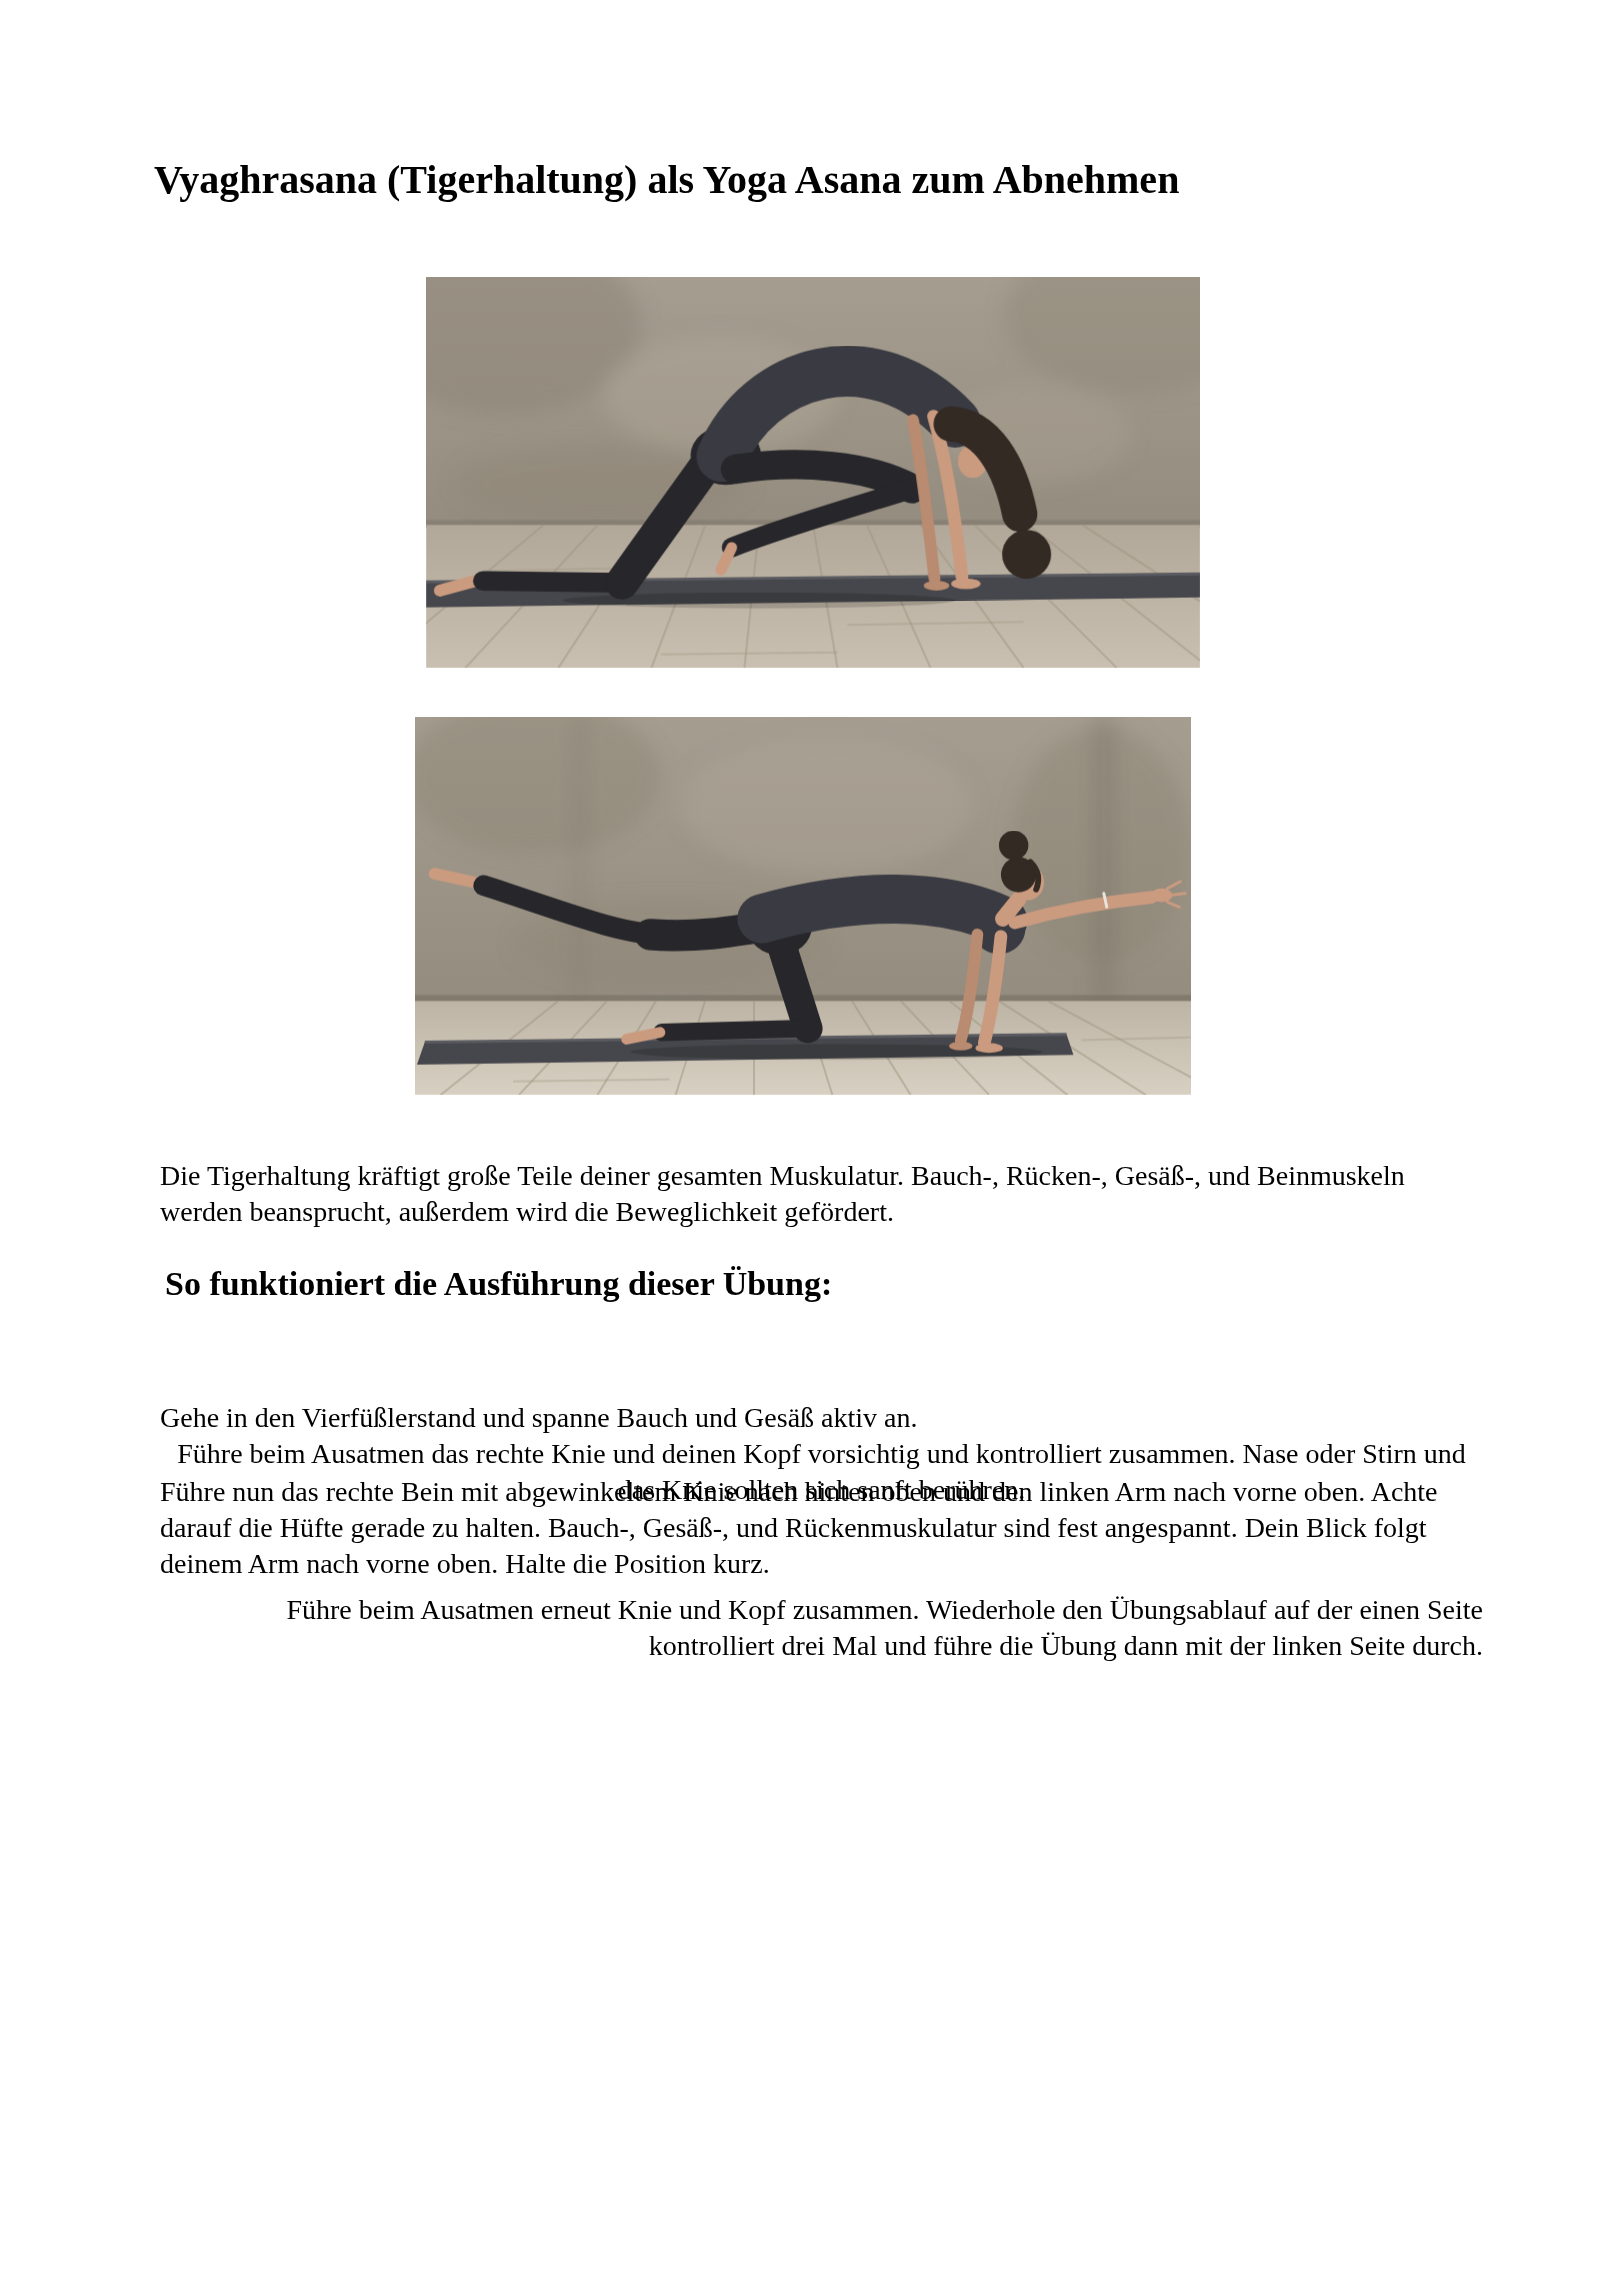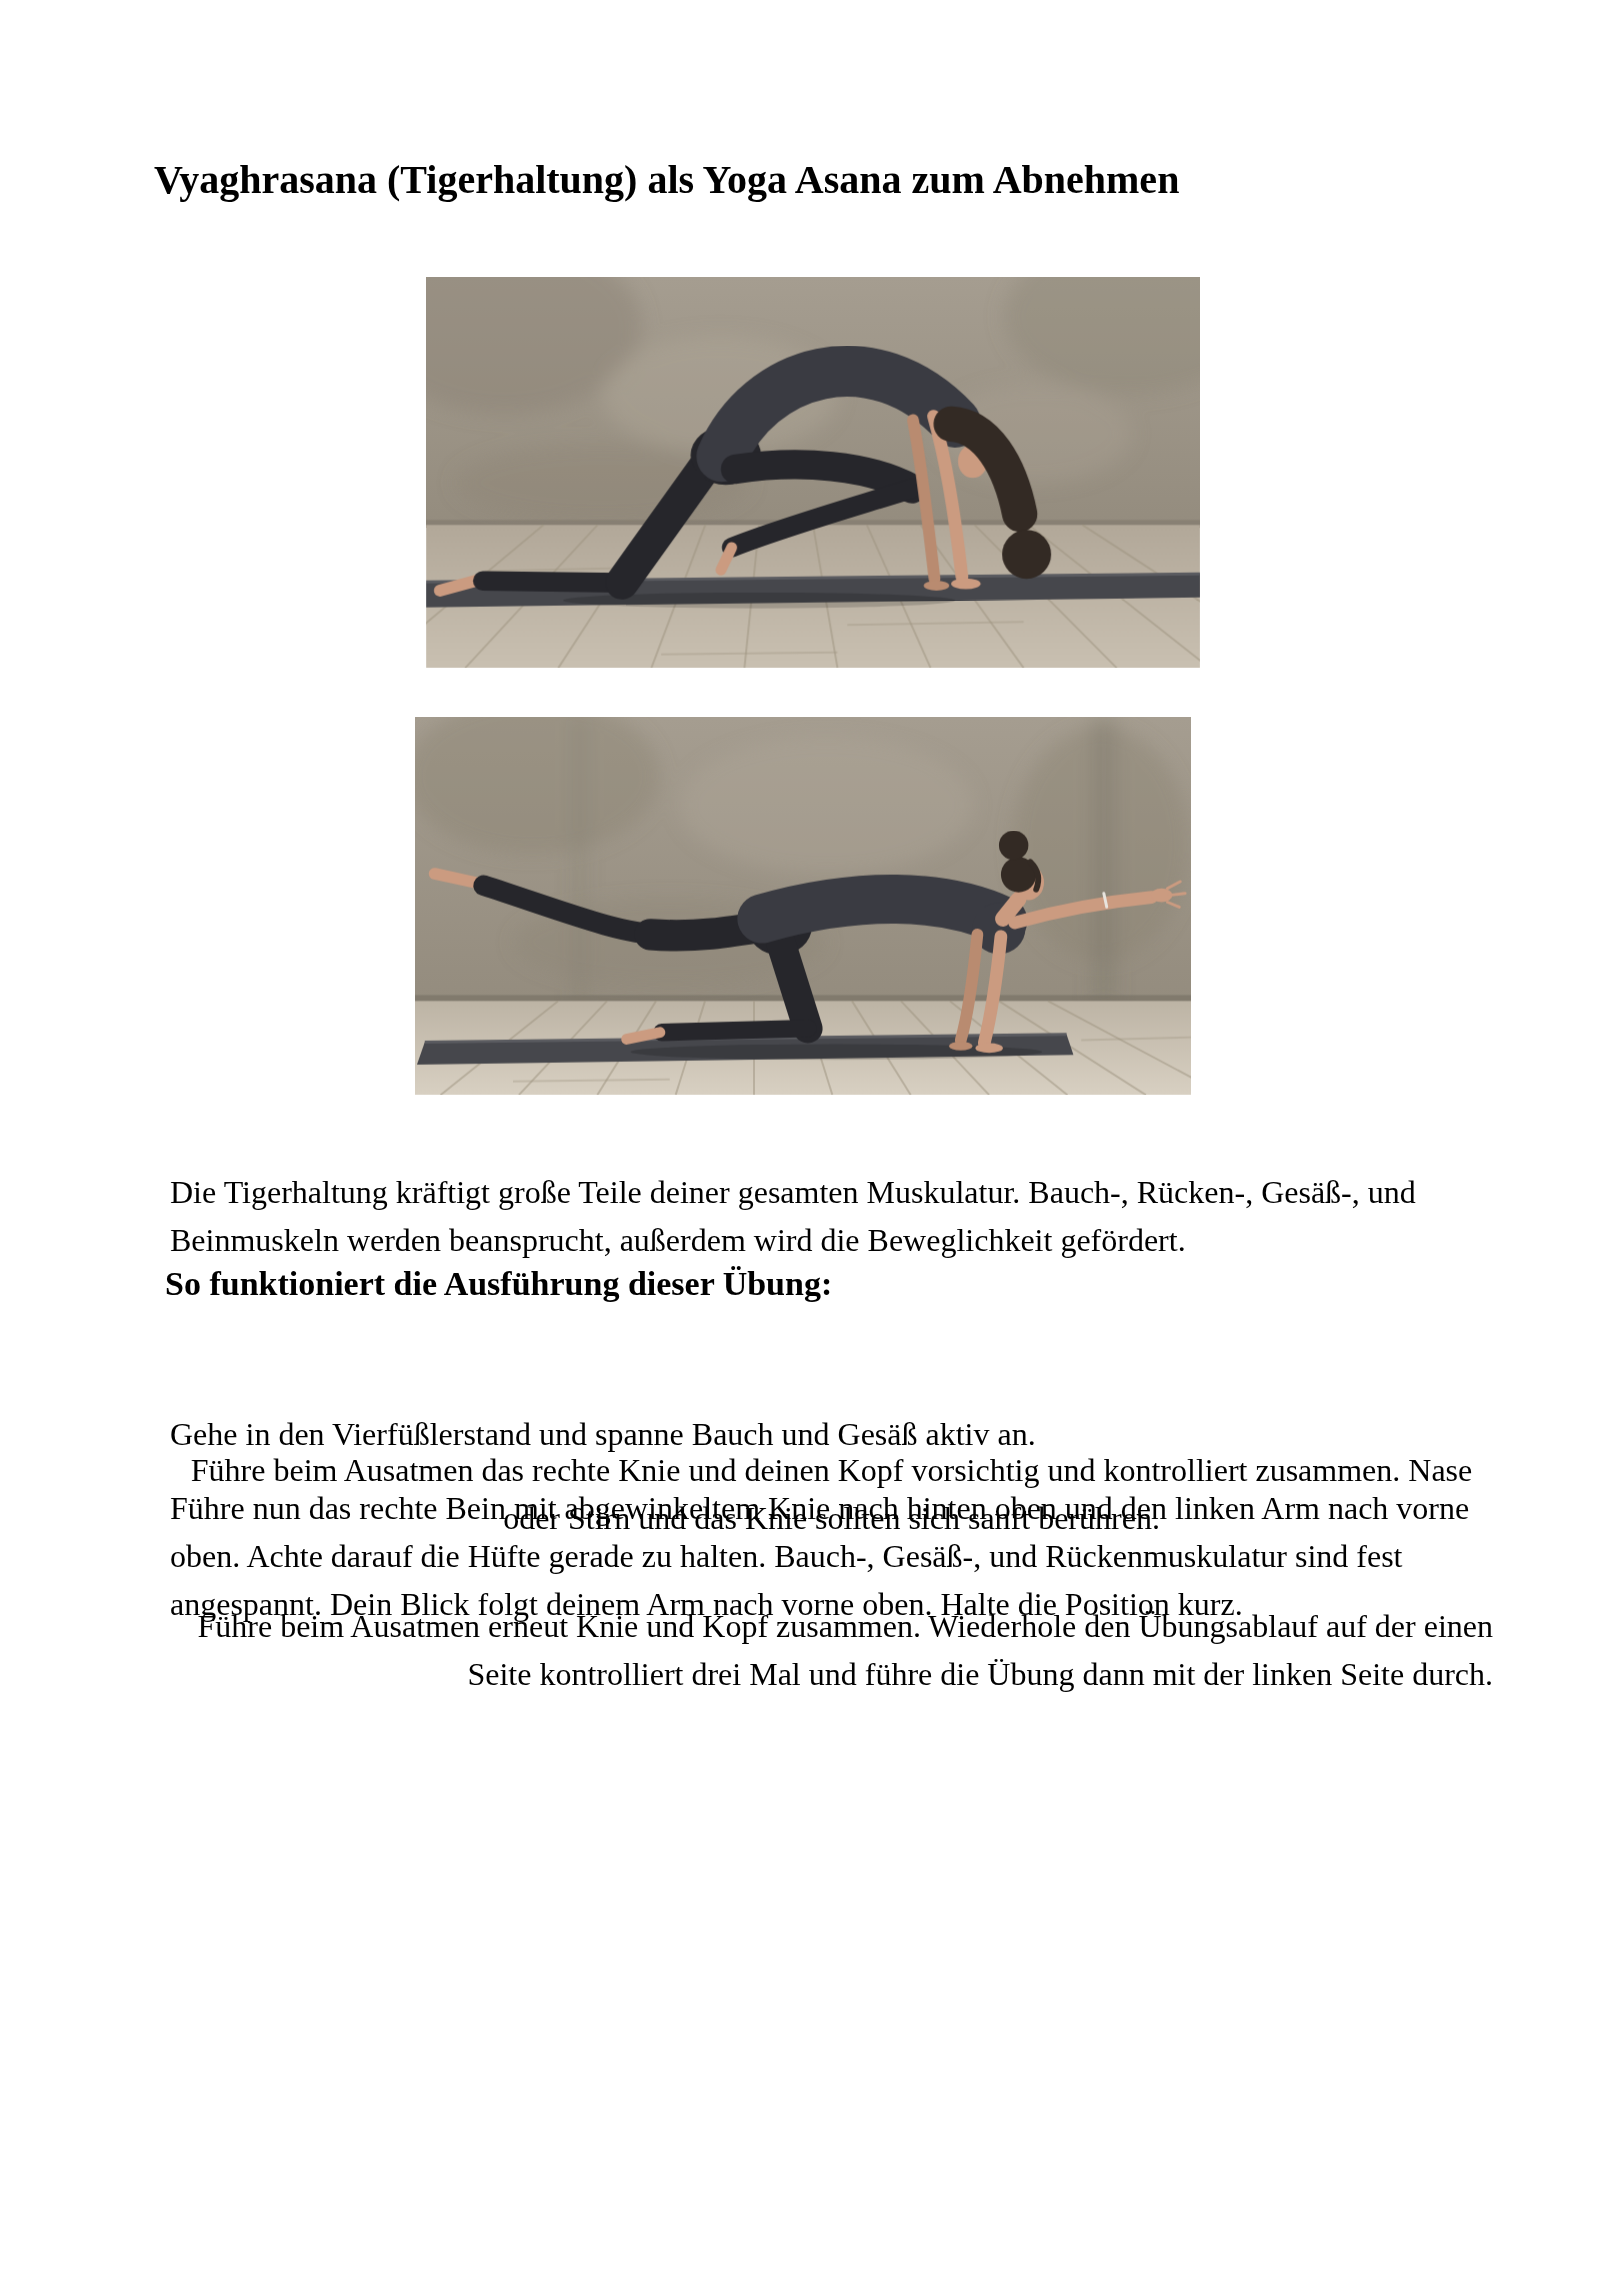--- a/index.html
+++ b/index.html
@@ -30,23 +30,23 @@
     padding: 0;
     line-height: 0;
   }
   .figure-1 { left: 426px; top: 277px; width: 774px; height: 391px; }
   .figure-2 { left: 415px; top: 717px; width: 776px; height: 378px; }
   .figure svg { display: block; width: 100%; height: 100%; }
   .body-par {
     position: absolute;
     left: 154px;
     width: 1323px;
-    margin: 16px;
-    font-size: 32px;
-    line-height: 48px;
+    margin: 6px;
+    font-size: 28px;
+    line-height: 36px;
   }
   .par-intro { top: 1152px; }
   .section-heading {
     position: absolute;
     left: 154px;
     top: 1252px;
     width: 1323px;
     margin: 11px;
     font-size: 34px;
     line-height: 41px;

